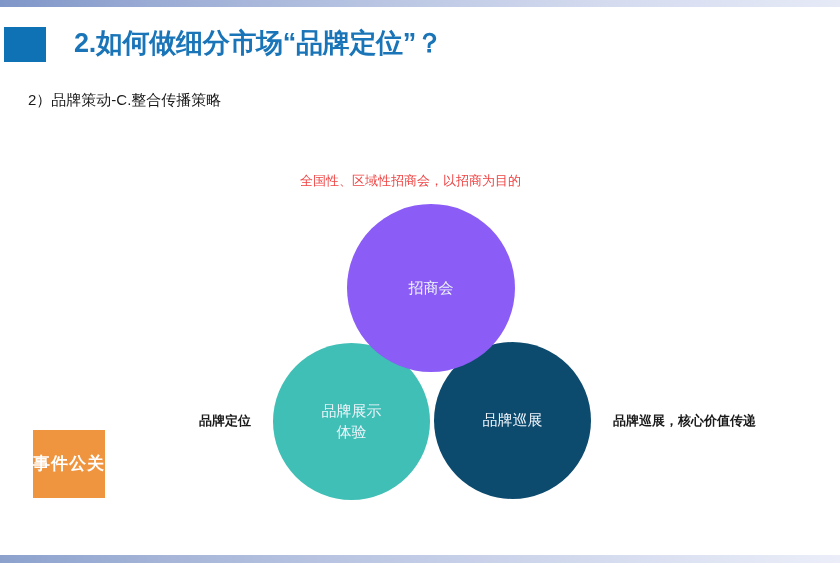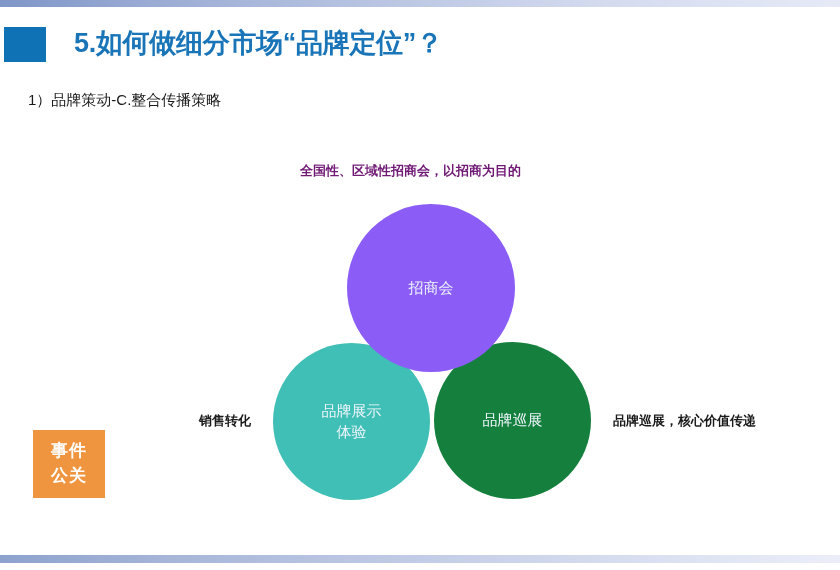--- a/index.html
+++ b/index.html
@@ -62,24 +62,24 @@
     color: #1a1a1a;
     white-space: nowrap;
   }
   .sub-heading .light { font-weight: normal; }
   .sub-heading .strong { font-weight: normal; text-align: right; }
 
   
   .caption-top {
     position: absolute;
     left: 300px;
-    top: 162px;
+    top: 172px;
     font-size: 13px;
-    font-weight: bold;
-    color: #701a75;
+    font-weight: normal;
+    color: #ef4444;
     white-space: nowrap;
   }
 
   
   .circle {
     position: absolute;
     border-radius: 50%;
     display: flex;
     align-items: center;
     justify-content: center;
@@ -103,21 +103,21 @@
     width: 157px;
     height: 157px;
     background: #3fbfb5;
     z-index: 2;
   }
   .circle-right {
     left: 434px;
     top: 342px;
     width: 157px;
     height: 157px;
-    background: #15803d;
+    background: #0c4a6e;
     z-index: 1;
   }
   .circle-label { display: block; }
 
   
   .side-label {
     position: absolute;
     font-size: 13px;
     font-weight: bold;
     color: #1a1a1a;
@@ -132,60 +132,59 @@
     left: 33px;
     top: 430px;
     width: 72px;
     height: 68px;
     background: #f0953f;
     color: #ffffff;
     font-size: 17px;
     font-weight: bold;
     line-height: 1.45;
     display: flex;
-    flex-direction: column;
     align-items: center;
     justify-content: center;
     text-align: center;
     letter-spacing: 1px;
   }
   .callout-line { display: block; }
 </style>
 </head>
 <body>
 
 <div id="slide">
 
   <div class="edge-bar top"></div>
 
   <div class="title-marker"></div>
-  <div class="slide-title">5.如何做细分市场“品牌定位”？</div>
+  <div class="slide-title">2.如何做细分市场“品牌定位”？</div>
 
   <div class="sub-heading">
-    <span class="light">1）品牌策动-C.</span><span class="strong">整合传播策略</span>
+    <span class="light">2）品牌策动-C.</span><span class="strong">整合传播策略</span>
   </div>
 
   <div class="caption-top">全国性、区域性招商会，以招商为目的</div>
 
   <div class="circle circle-top">
     <span class="circle-label">招商会</span>
   </div>
 
   <div class="circle circle-left">
     <div>
       <span class="circle-label">品牌展示</span>
       <span class="circle-label">体验</span>
     </div>
   </div>
 
   <div class="circle circle-right">
     <span class="circle-label">品牌巡展</span>
   </div>
 
-  <div class="side-label left">销售转化</div>
+  <div class="side-label left">品牌定位</div>
   <div class="side-label right">品牌巡展，核心价值传递</div>
 
   <div class="callout-box">
     <span class="callout-line">事件</span>
     <span class="callout-line">公关</span>
   </div>
 
   <div class="edge-bar bottom"></div>
 
 </div>

